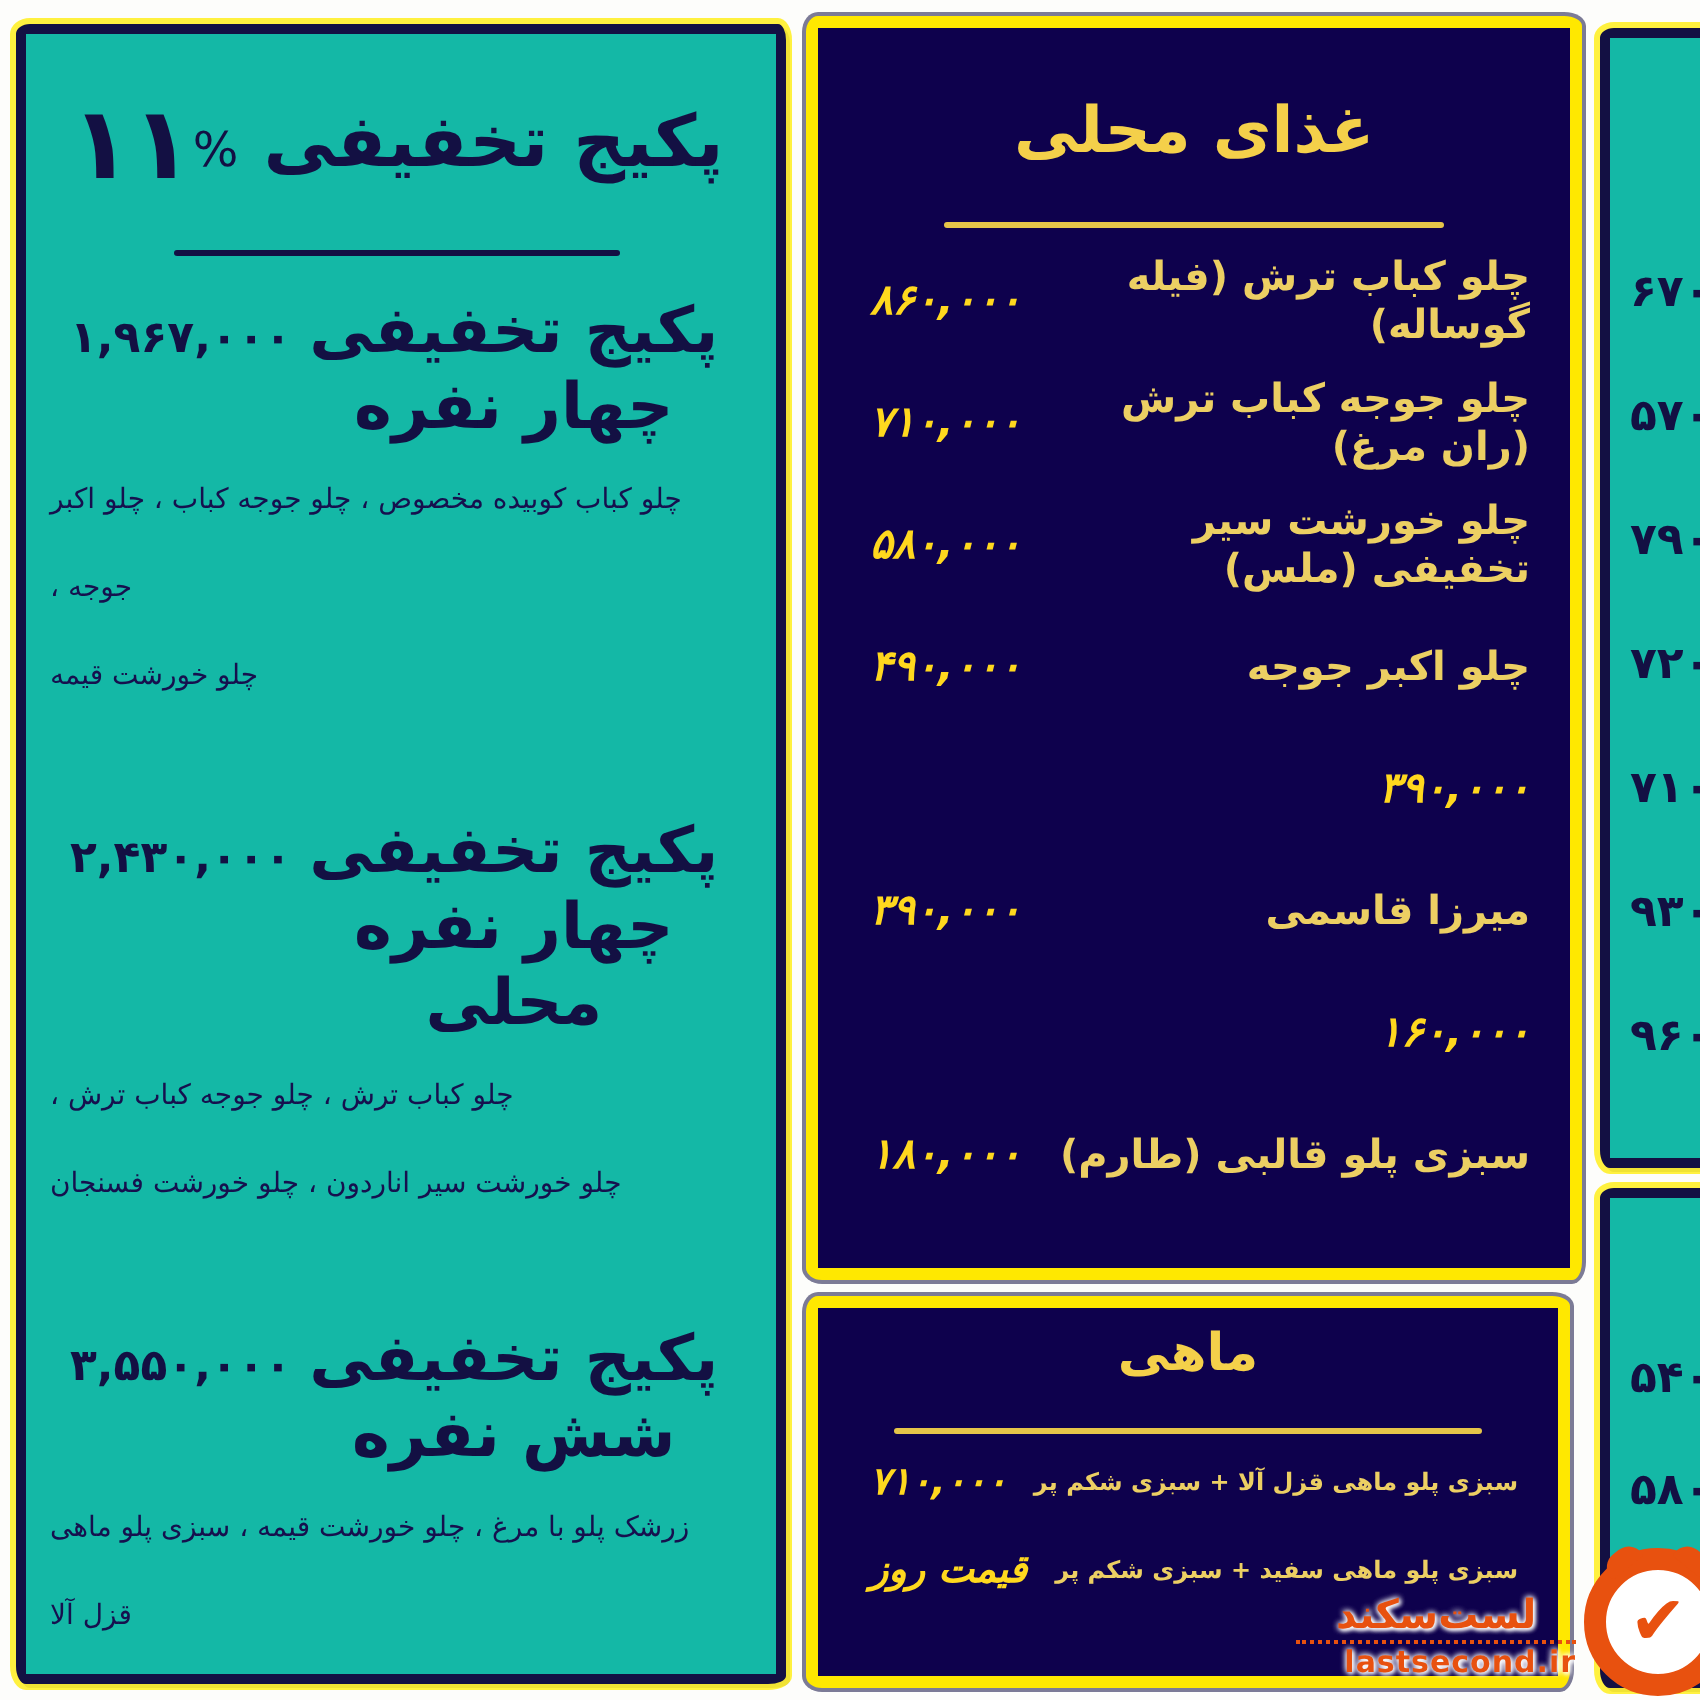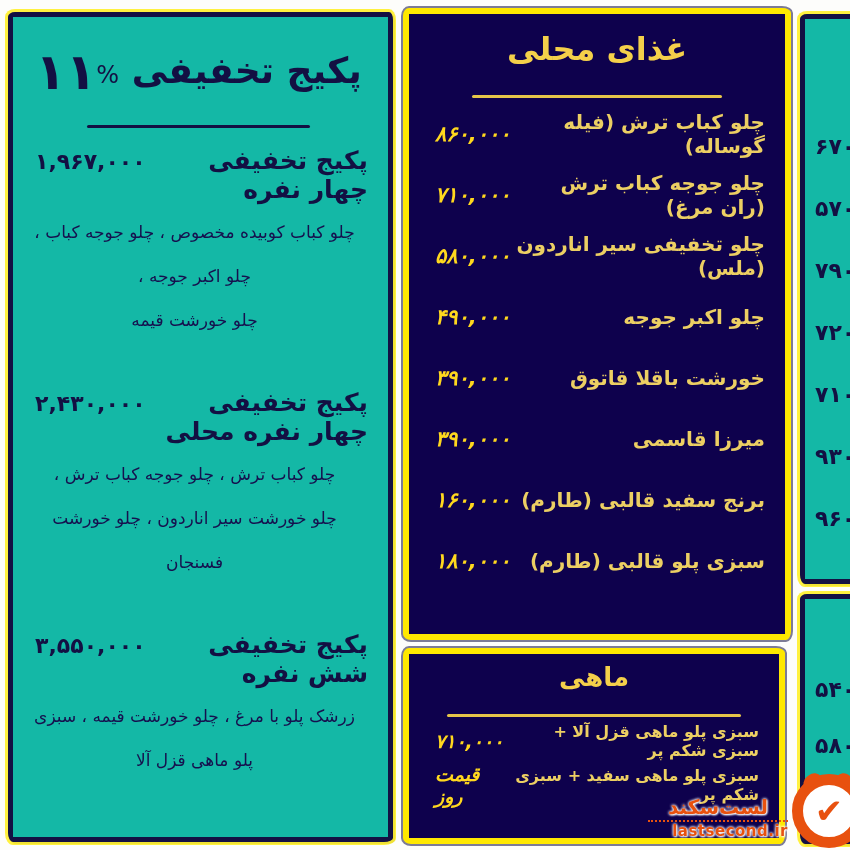--- a/index.html
+++ b/index.html
@@ -25,36 +25,36 @@
   #discount-panel{left:8px;top:12px;width:385px;height:830px;padding:16px 16px 0 12px;}
   .disc-title{
     text-align:center;font-size:36px;font-weight:bold;color:#131043;
     margin-top:10px;letter-spacing:-1px;
   }
   .disc-title .big-num{font-size:50px;vertical-align:-6px;}
   .disc-title .pct{font-size:24px;font-weight:normal;}
   .disc-divider{height:3px;width:64%;background:#131043;margin:14px auto 18px auto;border-radius:2px;}
   .pkg-item{margin-bottom:46px;}
   .pkg-head{display:flex;justify-content:space-between;align-items:baseline;padding:0 4px 0 10px;}
-  .pkg-name{font-size:25px;font-weight:bold;color:#131043;}
+  .pkg-name{font-size:32px;font-weight:bold;color:#131043;text-align:center;}
   .pkg-price{font-size:22px;font-weight:bold;color:#131043;}
-  .pkg-desc{font-size:17px;line-height:44px;text-align:center;color:#16104e;padding:6px 8px 0 0;}
-
-  
-  #local-panel{left:403px;top:8px;width:388px;height:632px;padding:8px 14px;}
+  .pkg-desc{font-size:14px;line-height:44px;text-align:left;color:#16104e;padding:6px 8px 0 0;}
+
+  
+  #local-panel{left:403px;top:8px;width:388px;height:632px;padding:24px 14px;}
   #fish-panel{left:403px;top:648px;width:382px;height:196px;padding:4px 14px;}
   .navy-title{text-align:center;font-size:32px;font-weight:bold;color:#f4d04a;margin-top:8px;}
   #fish-panel .navy-title{font-size:26px;margin-top:4px;}
   .gold-divider{height:3px;background:#e5c549;margin:10px auto 6px auto;border-radius:2px;}
   #local-panel .gold-divider{width:72%;}
   #fish-panel .gold-divider{width:86%;margin:6px auto 2px auto;}
   .menu-row{display:flex;justify-content:space-between;align-items:center;height:61px;padding:0 6px 0 12px;}
   #fish-panel .menu-row{height:44px;}
   .menu-name{font-size:20px;font-weight:bold;color:#eccf63;}
-  #fish-panel .menu-name{font-size:16px;}
+  #fish-panel .menu-name{font-size:12px;}
   .menu-price{font-size:21px;font-weight:bold;color:#ffd81e;letter-spacing:1px;font-style:italic;}
   #fish-panel .menu-price{font-size:19px;}
 
   
   #right-top-panel{left:800px;top:14px;width:150px;height:570px;}
   #right-bottom-panel{left:800px;top:594px;width:150px;height:250px;}
   .partial-price{
     position:absolute;left:10px;font-size:22px;font-weight:bold;color:#131043;
     direction:ltr;unicode-bidi:isolate;letter-spacing:1px;
   }
@@ -127,37 +127,35 @@
     <div>
         <div class="menu-row">
           <span class="menu-name">چلو کباب ترش (فیله گوساله)</span>
           <span class="menu-price num">۸۶۰,۰۰۰</span>
         </div>
         <div class="menu-row">
           <span class="menu-name">چلو جوجه کباب ترش (ران مرغ)</span>
           <span class="menu-price num">۷۱۰,۰۰۰</span>
         </div>
         <div class="menu-row">
-          <span class="menu-name">چلو تخفیفی سیر اناردون (ملس)</span>
+          <span class="menu-name">چلو خورشت سیر تخفیفی (ملس)</span>
           <span class="menu-price num">۵۸۰,۰۰۰</span>
         </div>
         <div class="menu-row">
           <span class="menu-name">چلو اکبر جوجه</span>
           <span class="menu-price num">۴۹۰,۰۰۰</span>
         </div>
         <div class="menu-row">
-          <span class="menu-name">خورشت باقلا قاتوق</span>
           <span class="menu-price num">۳۹۰,۰۰۰</span>
         </div>
         <div class="menu-row">
           <span class="menu-name">میرزا قاسمی</span>
           <span class="menu-price num">۳۹۰,۰۰۰</span>
         </div>
         <div class="menu-row">
-          <span class="menu-name">برنج سفید قالبی (طارم)</span>
           <span class="menu-price num">۱۶۰,۰۰۰</span>
         </div>
         <div class="menu-row">
           <span class="menu-name">سبزی پلو قالبی (طارم)</span>
           <span class="menu-price num">۱۸۰,۰۰۰</span>
         </div>
       </div>
   </section>
 
   <section class="panel navy-panel" id="fish-panel">

